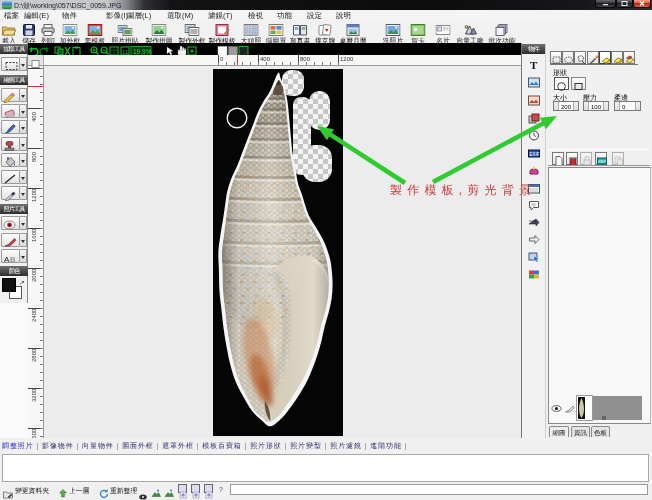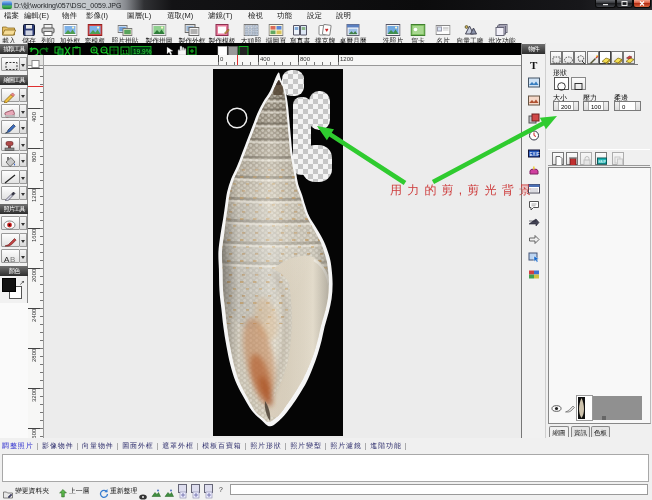--- a/index.html
+++ b/index.html
@@ -58,21 +58,21 @@
   </div>
 <div class="wbtn" id="btnclose" style="left:633px;width:18px;">
     <svg width="16" height="7">
       <path d="M6 1.5 L10 5.5 M10 1.5 L6 5.5" stroke="#fff" stroke-width="1.2"></path>
     </svg>
   </div>
 <div id="menubar" class="abs">
     <span style="left:4px">檔案</span>
     <span style="left:24px">編輯(E)</span>
     <span style="left:62px">物件</span>
-    <span style="left:86px">影像(I)</span>
+    <span style="left:106px">影像(I)</span>
     <span style="left:127px">圖層(L)</span>
     <span style="left:167px">選取(M)</span>
     <span style="left:208px">濾鏡(T)</span>
     <span style="left:248px">檢視</span>
     <span style="left:277px">功能</span>
     <span style="left:307px">設定</span>
     <span style="left:336px">說明</span>
   </div>
 <div id="toolbar" class="abs">
     <div style="position:absolute;left:9px;top:0;width:0;height:0;">
@@ -737,12 +737,12 @@
           <path d="M2 4 h4 M4 2 v4" stroke="#559" stroke-width="0.7"></path>
         </svg></div>
       <div class="t" style="left:219px;top:48px;color:#333;">?</div>
     </div>
     <div id="bfield"></div>
   </div>
 <svg class="abs" style="left:0;top:0;pointer-events:none" width="652" height="500" viewBox="0 0 652 500">
     <path d="M406.3 181.1 L331.7 132.8 L334.0 129.2 L317.0 126.0 L326.9 140.2 L329.2 136.6 L403.7 184.9 Z" fill="#2fcb2f"></path>
     <path d="M434.1 184.0 L544.0 125.5 L545.9 129.3 L557.0 116.0 L539.8 117.8 L541.8 121.5 L431.9 180.0 Z" fill="#2fcb2f"></path>
   </svg>
-<div class="abs" style="left:390px;top:182px;font-size:12px;color:#cd3b3b;letter-spacing:5.2px;white-space:nowrap">用力的剪,剪光背景</div>
+<div class="abs" style="left:390px;top:182px;font-size:12px;color:#cd3b3b;letter-spacing:5.2px;white-space:nowrap">製作模板,剪光背景</div>
 </body></html>

